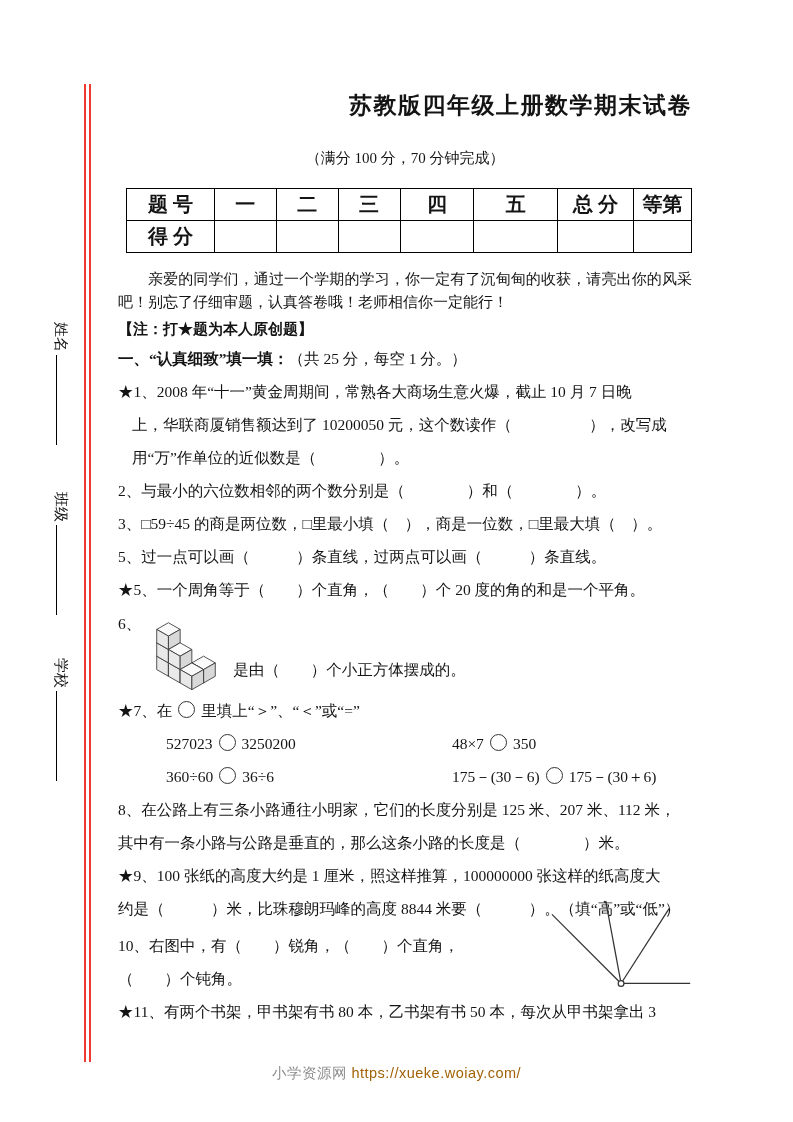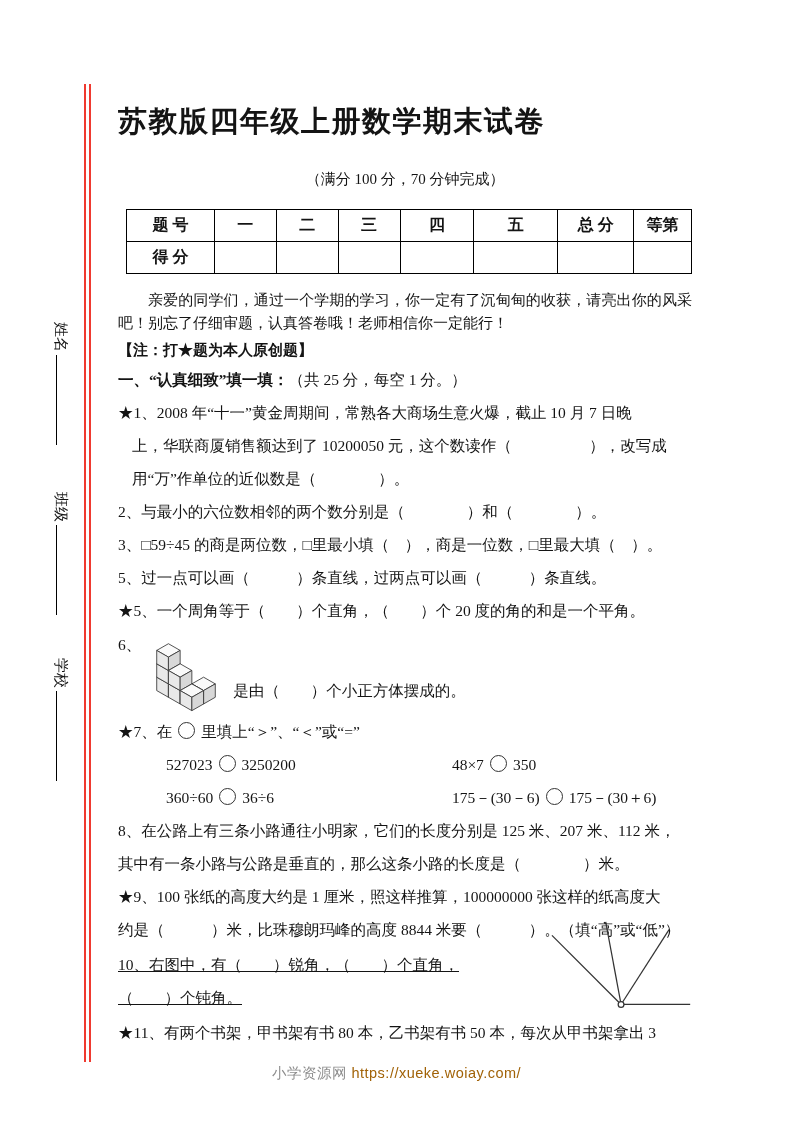--- a/index.html
+++ b/index.html
@@ -19,25 +19,25 @@
   }
   #field-name  { top:322px; }
   #field-class { top:492px; }
   #field-school{ top:658px; }
   .margin-field .blank {
     display:inline-block; width:90px; height:15px; border-bottom:1.2px solid #000; margin-left:3px;
   }
 
   .main { position:absolute; left:118px; top:86px; width:574px; }
 
-  .title { font-size:29px; font-weight:bold; text-align:left; margin:16px 0 0 0; letter-spacing:1.5px; }
+  .title { font-size:23px; font-weight:bold; text-align:right; margin:4px 0 0 0; letter-spacing:1.5px; }
   .subtitle { text-align:center; font-size:15px; margin-top:28px; }
 
   table.score { border-collapse:collapse; table-layout:fixed; margin:20px 0 0 8px; }
-  table.score td { border:1.6px solid #000; height:31px; text-align:center; font-size:16px; font-weight:bold; padding:0; }
+  table.score td { border:1.6px solid #000; height:31px; text-align:center; font-size:20px; font-weight:bold; padding:0; }
 
   .intro { margin-top:15px; font-size:15px; line-height:23px; text-indent:2em; text-align:justify; }
   .note  { margin-top:4px; font-size:15px; font-weight:bold; line-height:22px; }
   .sec-heading { margin-top:7px; font-size:15.5px; line-height:24px; }
   .sec-heading .bold { font-weight:bold; }
 
   .questions { margin-top:4px; font-size:15.5px; }
   .line { line-height:33px; white-space:nowrap; }
   .hang { padding-left:14px; }
 
@@ -50,21 +50,21 @@
   .q6row { display:flex; align-items:flex-start; margin:3px 0 1px 0; }
   .q6row .qnum { line-height:30px; }
   .q6row svg { margin:2px 14px 0 12px; }
   .q6row .caption { align-self:flex-end; margin-bottom:12px; }
 
   
   .comp-row { margin-left:48px; }
   .comp-w { display:inline-block; width:282px; }
 
   
-  .q10row { display:flex; align-items:center;text-decoration:underline; }
+  .q10row { display:flex; align-items:flex-end; }
   .q10row .q10text { width:420px; }
   .q10row svg { margin:-26px 0 0 26px; }
 
   .footer {
     position:absolute; left:0; right:0; top:1064px; text-align:center;
     font-size:14.5px; color:#8d8d8d; letter-spacing:0.5px;
     font-family:"Liberation Sans","DejaVu Sans",sans-serif;
   }
   .footer a { color:#a16207; text-decoration:none; }
   svg line, svg polygon { stroke:#333; }

